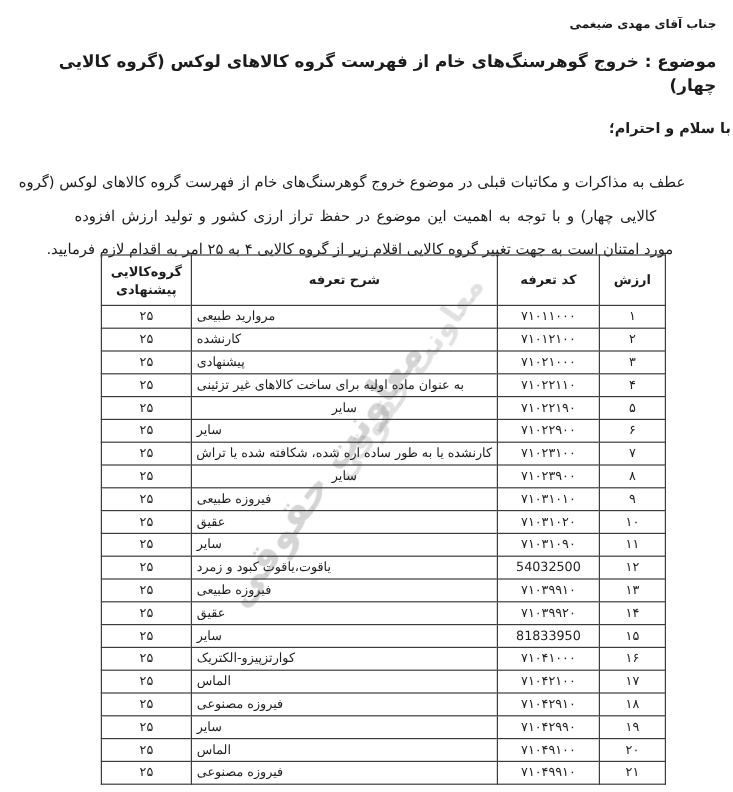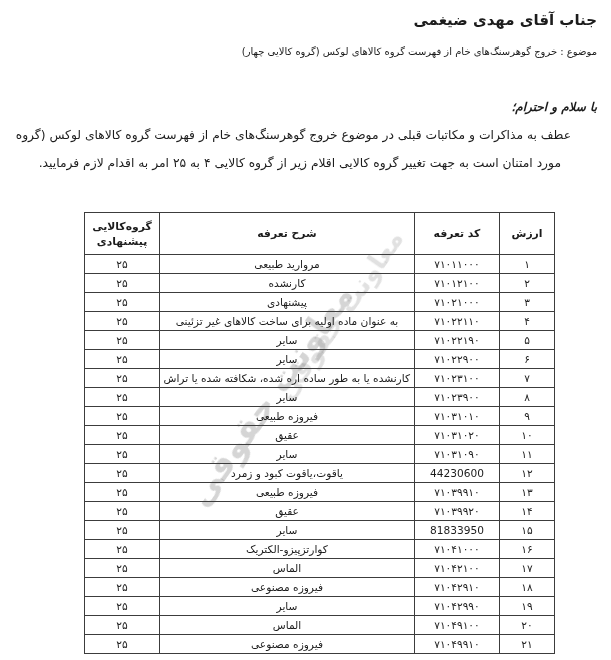--- a/index.html
+++ b/index.html
@@ -6,26 +6,26 @@
   html,body { background:#ffffff; }
   body {
     width:611px; height:660px; overflow:hidden; position:relative;
     font-family:"DejaVu Sans", sans-serif;
     color:#1c1c1c; direction:rtl;
   }
   .page { position:absolute; inset:0; }
 
   
   .letter-head { position:absolute; top:8px; right:14px; left:14px; text-align:right; }
-  .recipient-line { font-weight:bold; font-size:15px; line-height:25px; }
-  .subject-line { font-weight:normal; font-size:10px; line-height:20px; margin-top:9px; }
-  .salutation { position:absolute; top:100px; right:14px; font-weight:bold; font-size:12px;font-style:italic; }
-
-  
-  .body-para { position:absolute; top:121px; right:14px; left:14px; font-size:12.3px; }
+  .recipient-line { font-weight:bold; font-size:10px; line-height:25px; }
+  .subject-line { font-weight:bold; font-size:14px; line-height:20px; margin-top:9px; }
+  .salutation { position:absolute; top:100px; right:2px; font-weight:bold; font-size:12px; }
+
+  
+  .body-para { position:absolute; top:138px; right:14px; left:14px; font-size:12.3px; }
   .body-line { height:28px; line-height:28px; white-space:nowrap; overflow:visible; }
   .body-line.l1 { padding-right:26px; padding-left:4px;  text-align:justify; text-align-last:justify; }
   .body-line.l2 { padding-right:50px; padding-left:48px; text-align:justify; text-align-last:justify; }
   .body-line.l3 { padding-right:36px; padding-left:42px; text-align:justify; text-align-last:justify; }
 
   
   .watermark {
     position:absolute; z-index:0; pointer-events:none;
     white-space:nowrap; text-align:center;
     color:rgba(125,125,125,0.32);
@@ -46,41 +46,42 @@
     border:1px solid #3c3c3c; background:transparent;
     overflow:hidden; white-space:nowrap;
   }
   .tariff-table th { height:42px; font-weight:bold; font-size:10.8px; text-align:center; vertical-align:middle; }
   .tariff-table td { height:19px; padding:0 4px; vertical-align:middle; }
   col.c-row   { width:55px; }
   col.c-code  { width:85px; }
   col.c-desc  { width:255px; }
   col.c-group { width:75px; }
   td.cell-row, td.cell-code, td.cell-group { text-align:center; }
-  td.cell-desc { text-align:center; }
+  td.cell-desc { text-align:left; }
   td.cell-desc.center { text-align:center; }
   .group-header-line { line-height:15px; }
 </style>
 </head>
 <body>
 
 <div class="page">
 
   <div class="watermark w1">معاونت حقوقی</div>
   <div class="watermark w2">معاونت حقوقی</div>
 
   <div class="letter-head">
     <div class="recipient-line">جناب آقای مهدی ضیغمی</div>
     <div class="subject-line">موضوع : خروج گوهرسنگ‌های خام از فهرست گروه کالاهای لوکس (گروه کالایی چهار)</div>
   </div>
 
   <div class="salutation">با سلام و احترام؛</div>
 
   <div class="body-para">
     <div class="body-line l1">عطف به مذاکرات و مکاتبات قبلی در موضوع خروج گوهرسنگ‌های خام از فهرست گروه کالاهای لوکس (گروه</div>
+    <div class="body-line l2">کالایی چهار) و با توجه به اهمیت این موضوع در حفظ تراز ارزی کشور و تولید ارزش افزوده</div>
     <div class="body-line l3">مورد امتنان است به جهت تغییر گروه کالایی اقلام زیر از گروه کالایی ۴ به ۲۵ امر به اقدام لازم فرمایید.</div>
   </div>
 
   <table class="tariff-table">
     <colgroup>
       <col class="c-row">
         <col class="c-code">
         <col class="c-desc">
         <col class="c-group">
     </colgroup>
@@ -157,21 +158,21 @@
           <td class="cell-group">۲۵</td>
         </tr>
         <tr>
           <td class="cell-row">۱۱</td>
           <td class="cell-code">۷۱۰۳۱۰۹۰</td>
           <td class="cell-desc">سایر</td>
           <td class="cell-group">۲۵</td>
         </tr>
         <tr>
           <td class="cell-row">۱۲</td>
-          <td class="cell-code">44230600</td>
+          <td class="cell-code">54032500</td>
           <td class="cell-desc">یاقوت،یاقوت کبود و زمرد</td>
           <td class="cell-group">۲۵</td>
         </tr>
         <tr>
           <td class="cell-row">۱۳</td>
           <td class="cell-code">۷۱۰۳۹۹۱۰</td>
           <td class="cell-desc">فیروزه طبیعی</td>
           <td class="cell-group">۲۵</td>
         </tr>
         <tr>

